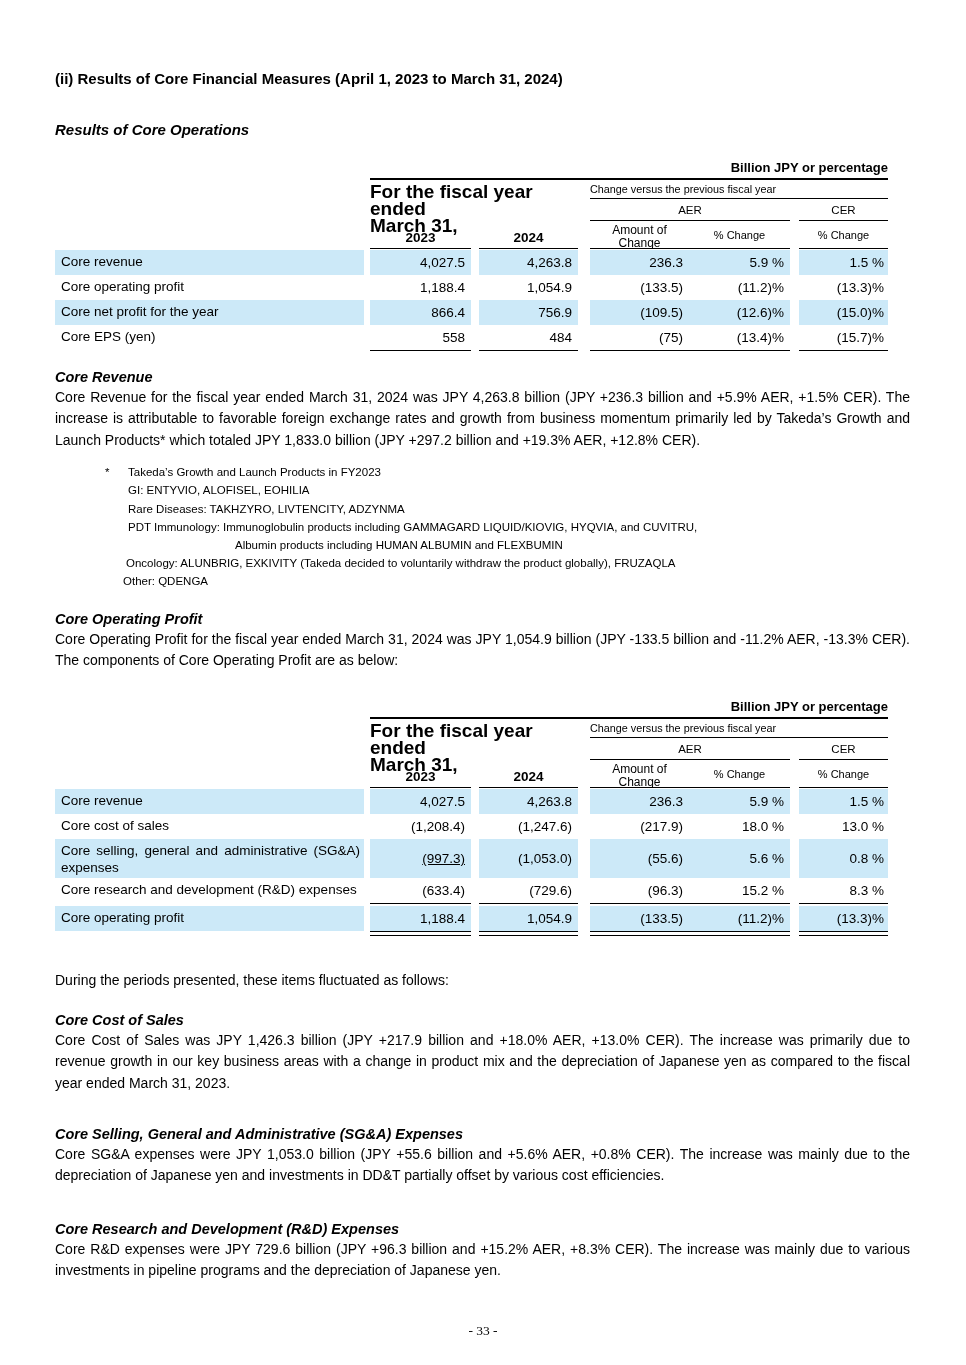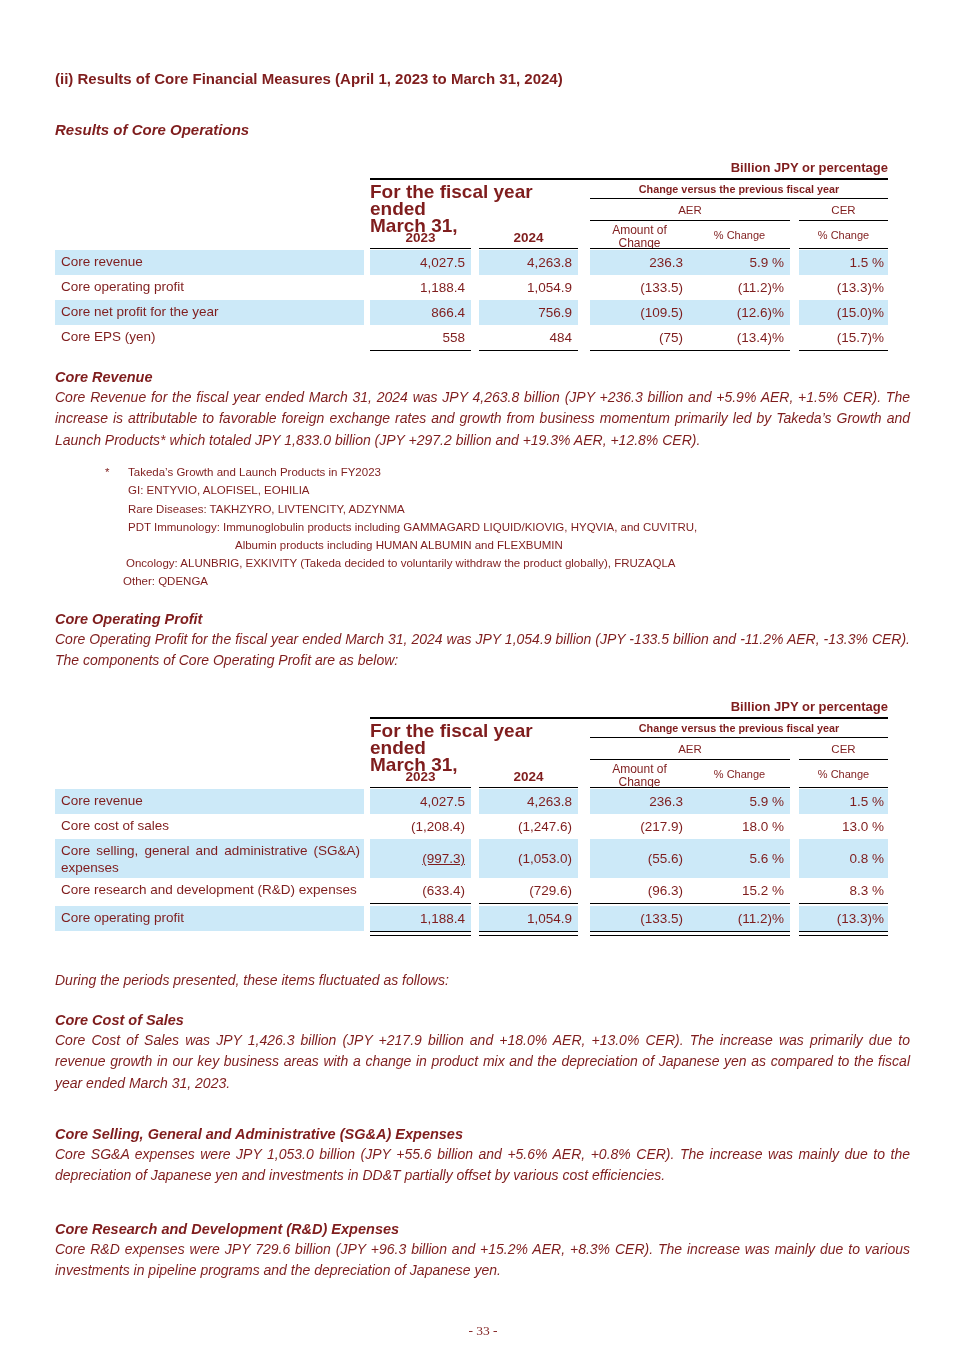--- a/index.html
+++ b/index.html
@@ -1,39 +1,39 @@
 <!DOCTYPE html>
 <html><head>
 <meta charset="utf-8">
 <style>
   html,body { margin:0; padding:0; background:#e8e8e8; }
   .page {
     position:relative; width:966px; height:1365px; margin:0 auto;
     background:#ffffff; box-sizing:border-box;
     padding:70px 56px 4px 55px;
-    font-family:"Liberation Sans", sans-serif; color:#7f1d1d;
+    font-family:"Liberation Sans", sans-serif; color:#000000;
     overflow:hidden;
   }
   .doc-title { font-size:15px; font-weight:bold; margin:0 0 34px 0; }
   .sec-title { font-size:15px; font-weight:bold; font-style:italic; margin:0 0 22px 0; }
   .sub-head  { font-size:14.5px; font-weight:bold; font-style:italic; margin:0; line-height:20px; }
-  .body-par  { font-size:14px; line-height:21.4px; text-align:justify; margin:0;font-style:italic; }
+  .body-par  { font-size:14px; line-height:21.4px; text-align:justify; margin:0; }
 
   
   .fin-table { width:833px; font-size:13.5px; }
   .tgrid, .trow, .rrow {
     display:grid;
     grid-template-columns:309px 6px 101px 8px 99px 12px 99px 101px 9px 89px;
   }
   .thead { grid-template-rows:20px 19px 22px 28px; }
   .hd-unit { grid-column:3/11; grid-row:1; font-weight:bold; font-size:13px; text-align:right;
              border-bottom:2px solid #000; padding-bottom:2px; }
   .hd-fy   { grid-column:3/6; grid-row:2/4; font-weight:bold; font-size:19px; text-align:left;
              line-height:17px; padding-top:3px; }
-  .hd-cvp  { grid-column:7/11; grid-row:2; font-weight:bold; font-size:10.8px; text-align:center;
+  .hd-cvp  { grid-column:7/11; grid-row:2; font-weight:normal; font-size:10.8px; 
              border-bottom:1.5px solid #000; padding-top:3px; }
   .hd-aer  { grid-column:7/9;  grid-row:3; font-size:11.5px; display:flex; align-items:center;
              justify-content:center; border-bottom:1.5px solid #000; }
   .hd-cer  { grid-column:10/11; grid-row:3; font-size:11.5px; display:flex; align-items:center;
              justify-content:center; border-bottom:1.5px solid #000; }
   .hd-y    { font-weight:bold; font-size:13.5px; display:flex; align-items:flex-end;
              justify-content:center; border-bottom:1.6px solid #000; padding-bottom:3px; }
   .hd-y.y23 { grid-column:3/4; grid-row:4; }
   .hd-y.y24 { grid-column:5/6; grid-row:4; }
   .hd-amt  { grid-column:7/8; grid-row:4; font-size:12px; line-height:12.5px; text-align:center;

